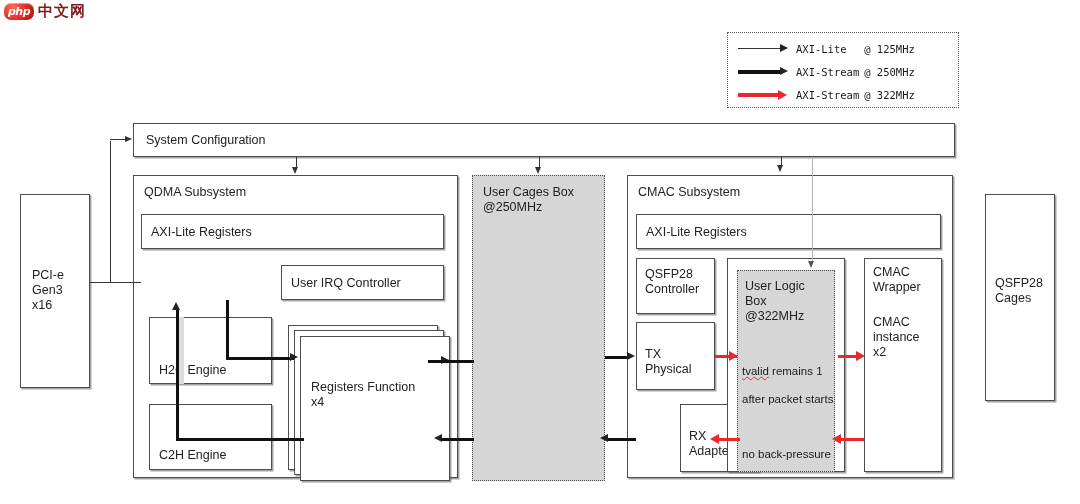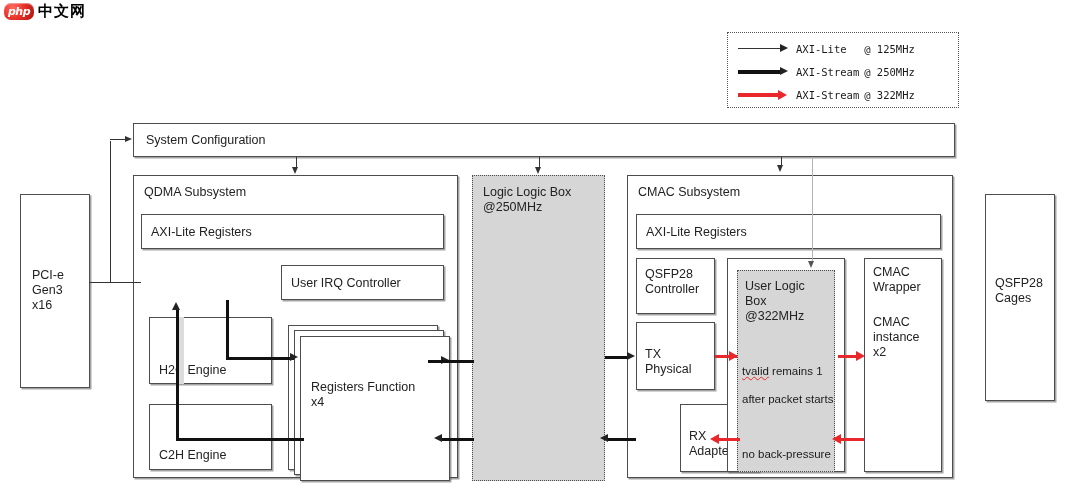--- a/index.html
+++ b/index.html
@@ -18,21 +18,21 @@
   .logo-badge{
     width:30px;height:17px;border-radius:7px;
     background:radial-gradient(circle at 30% 28%, #ff6b5e 0%, #e8332a 45%, #a8120c 100%);
     color:#fff;font-size:11px;font-weight:bold;font-style:italic;
     display:flex;align-items:center;justify-content:center;
     font-family:"DejaVu Sans", sans-serif;
     letter-spacing:-0.5px;
     box-shadow:inset 0 1px 1px rgba(255,255,255,.45);
   }
   .logo-cn{
-    font-size:15px;font-weight:bold;color:#000000;
+    font-size:15px;font-weight:bold;color:#7f1d1d;
     font-family:"DejaVu Sans", sans-serif;
     letter-spacing:1px;
   }
 
   
   .box{position:absolute;box-sizing:border-box;background:#fff;
        border:1.3px solid #4d4d4d;}
   .box.sh{box-shadow:1.5px 1.5px 0 0 rgba(90,90,90,.55);}
   .box .lbl{position:absolute;font-size:12.5px;line-height:15px;color:#222;white-space:pre-line;}
   .grey{background:#d6d6d6;border:1.6px dotted #4a4a4a;}
@@ -130,21 +130,21 @@
   </div>
 
   <div class="box sh" style="left:288px;top:325px;width:150px;height:145px;"></div>
   <div class="box sh" style="left:294px;top:330px;width:150px;height:145px;"></div>
   <div class="box sh" style="left:300px;top:336px;width:150px;height:145px;">
     <span class="lbl" style="left:10px;top:43px;">Registers Function
 x4</span>
   </div>
 
   <div class="box grey" style="left:472px;top:175px;width:133px;height:306px;">
-    <span class="lbl" style="left:10px;top:9px;">Logic Logic Box
+    <span class="lbl" style="left:10px;top:9px;">User Cages Box
 @250MHz</span>
   </div>
 
   <div class="box sh" style="left:627px;top:175px;width:326px;height:303px;">
     <span class="lbl" style="left:10px;top:9px;">CMAC Subsystem</span>
   </div>
   <div class="box sh" style="left:636px;top:214px;width:305px;height:35px;">
     <span class="lbl" style="left:9px;top:10px;">AXI-Lite Registers</span>
   </div>
   <div class="box sh" style="left:636px;top:258px;width:79px;height:56px;">

